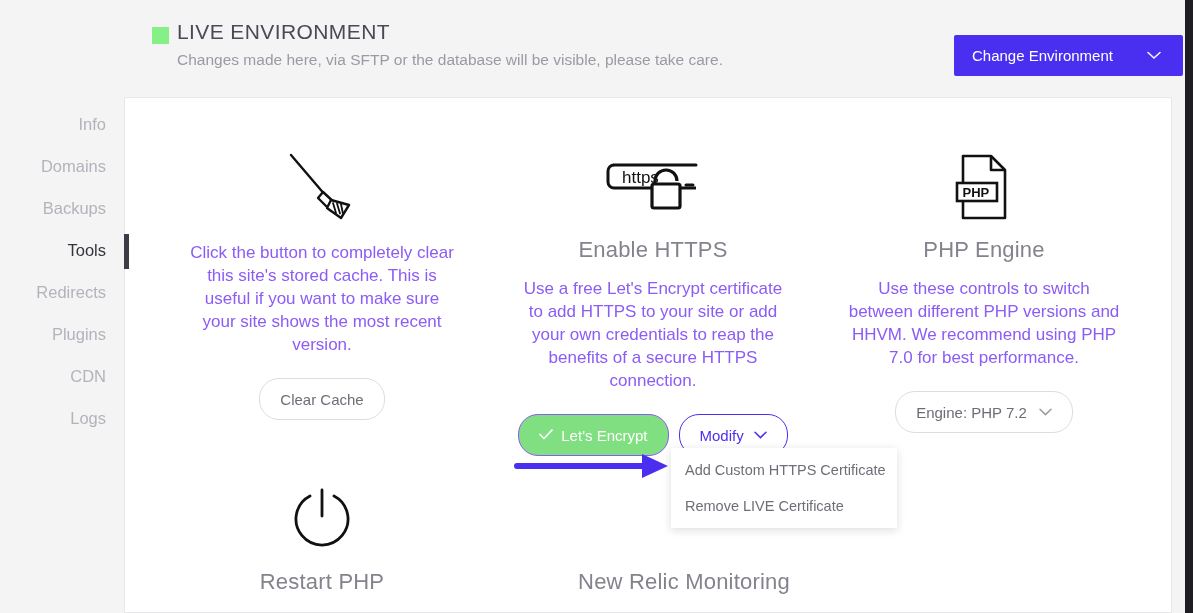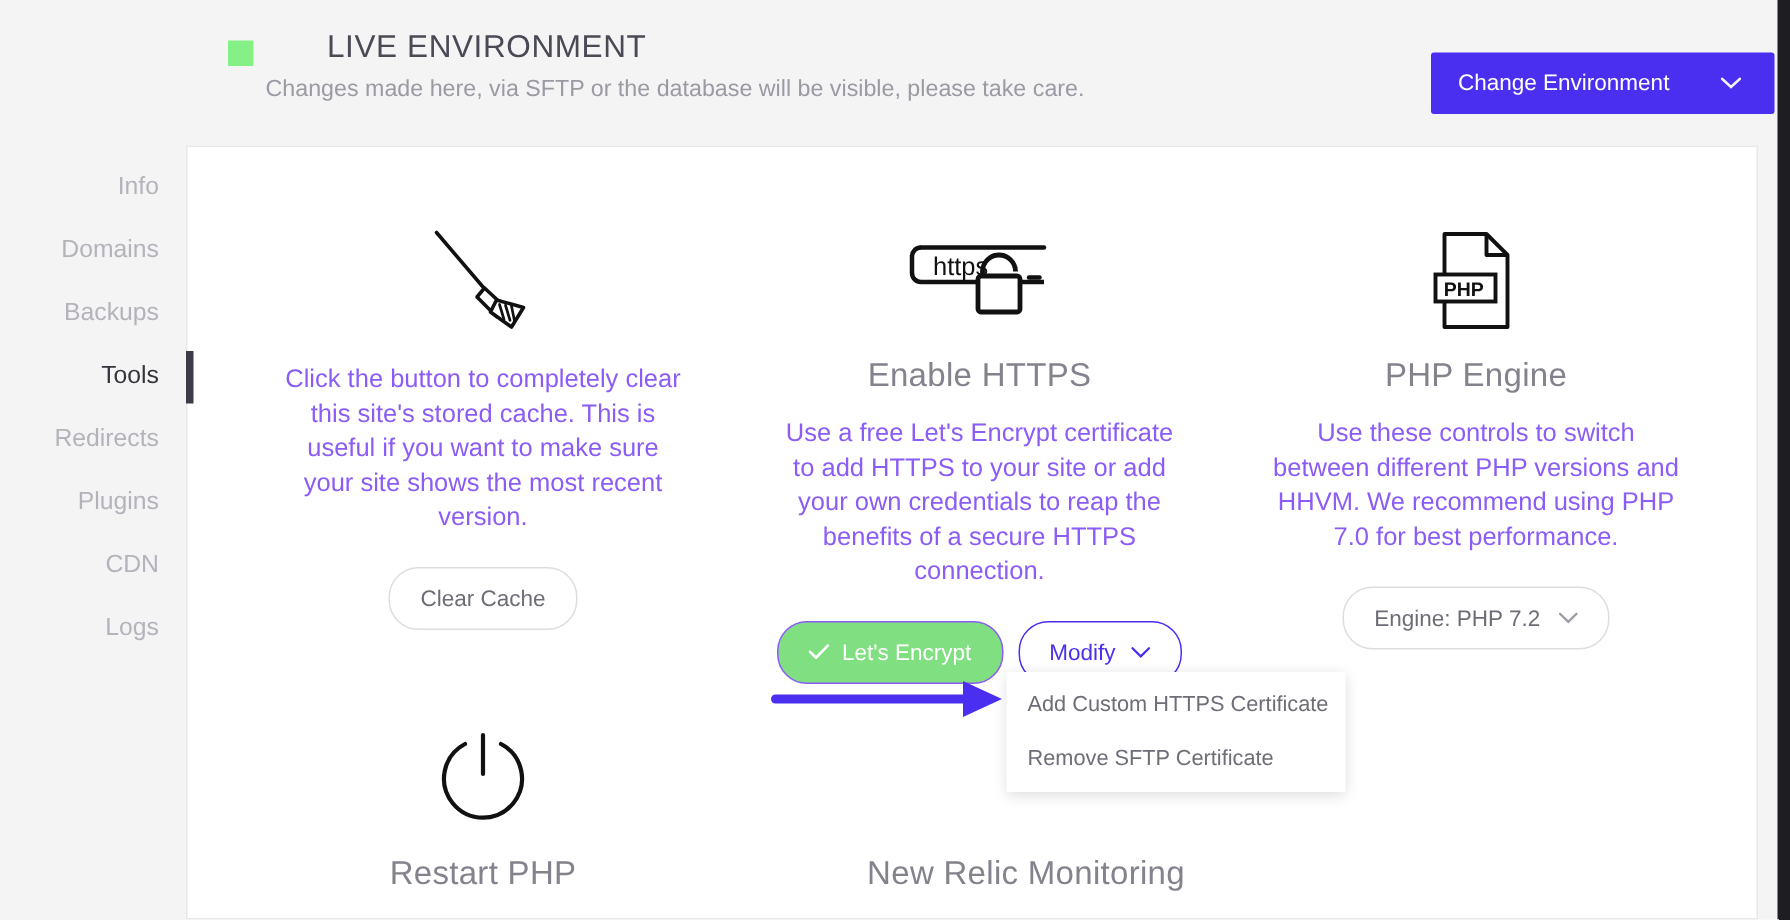--- a/index.html
+++ b/index.html
@@ -50,21 +50,20 @@
   }
   .env-title {
     position: absolute;
     left: 177px;
     top: 20px;
     font-size: 21px;
     letter-spacing: 0.4px;
     color: #4a4a55;
     font-weight: 400;
     white-space: nowrap;
-    margin-left: 41px;
   }
   .env-sub {
     position: absolute;
     left: 177px;
     top: 51px;
     font-size: 15.5px;
     color: #9a9aa3;
     font-weight: 400;
     white-space: nowrap;
   }
@@ -384,18 +383,18 @@
 
   <div class="arrow-annot">
     <svg width="158" height="28" viewBox="0 0 158 28" fill="none" aria-hidden="true">
       <path d="M3 14 H134" stroke="#4b2ff0" stroke-width="6" stroke-linecap="round"></path>
       <path d="M128 2 L154 14 L128 26 Z" fill="#4b2ff0"></path>
     </svg>
   </div>
 
   <div class="dropdown">
     <div class="dropdown-item">Add Custom HTTPS Certificate</div>
-    <div class="dropdown-item">Remove SFTP Certificate</div>
+    <div class="dropdown-item">Remove LIVE Certificate</div>
   </div>
 
   <div class="right-edge"></div>
 
 </div>
 
 </body></html>

